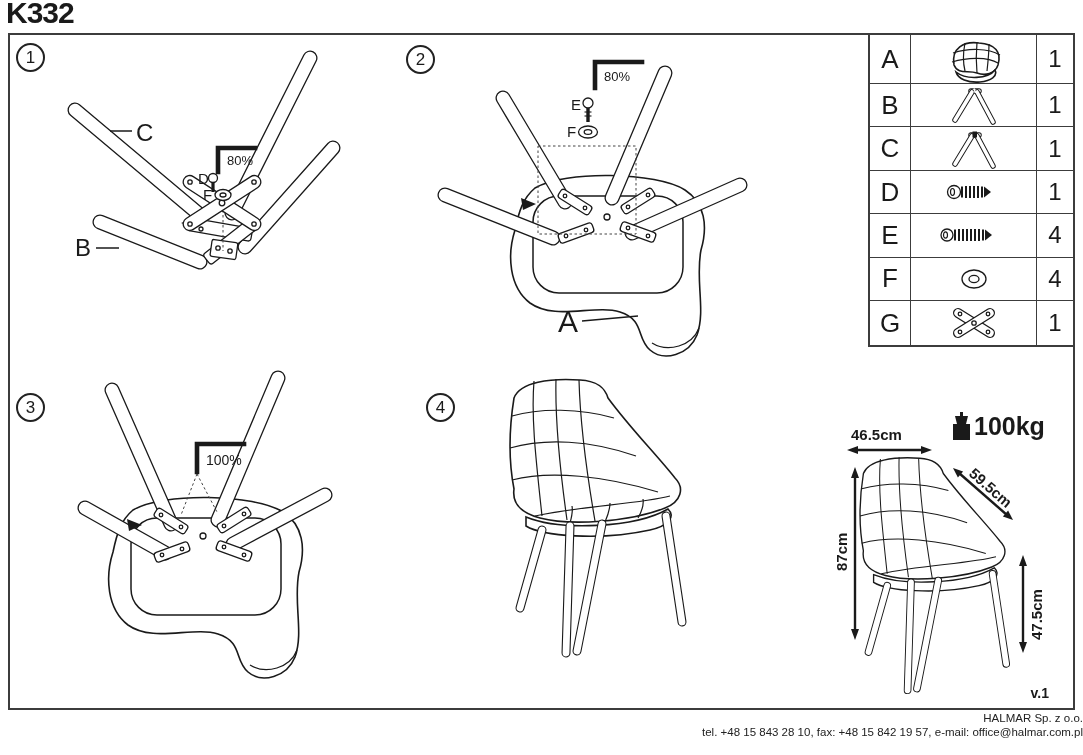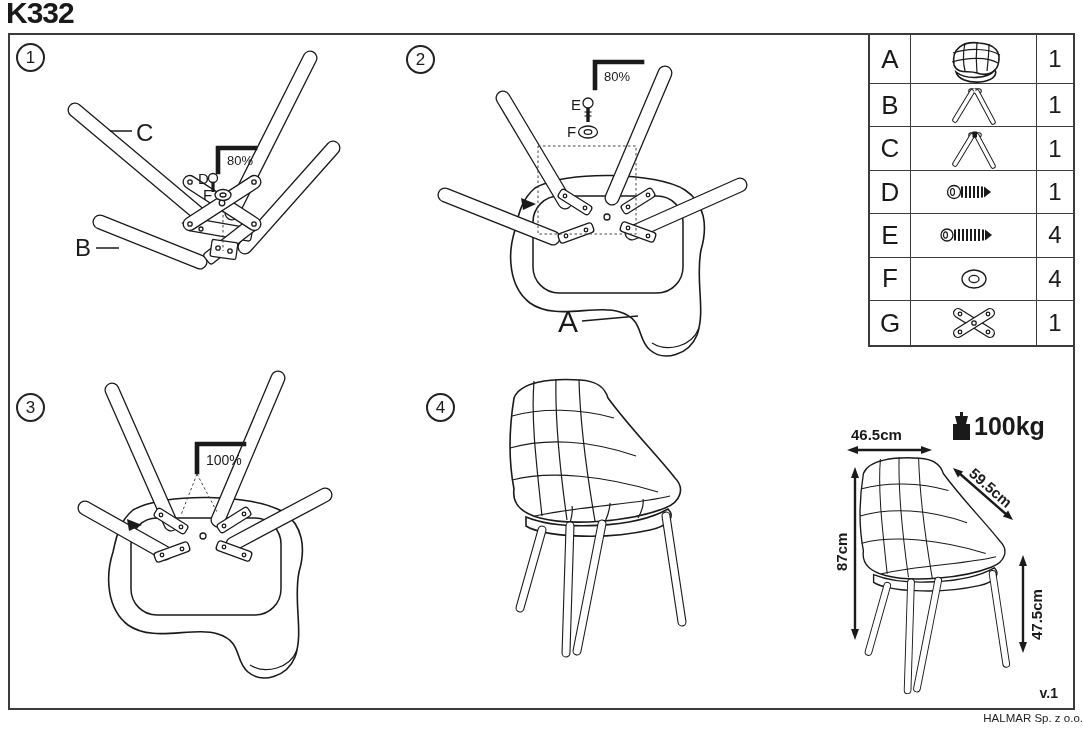--- a/index.html
+++ b/index.html
@@ -32,21 +32,21 @@
   .dimln{stroke:#1a1a1a;stroke-width:2.4;}
   .shell{fill:#fff;stroke:#1a1a1a;stroke-width:1.6;}
   .parts-table{position:absolute;left:858px;top:0;width:205px;height:312px;border-left:2px solid #3c3c3c;
     border-bottom:2px solid #3c3c3c;display:flex;flex-direction:column;box-sizing:border-box;background:#fff;}
   .pt-row{flex:1;display:flex;border-bottom:1.5px solid #3c3c3c;}
   .pt-row:last-child{border-bottom:none;}
   .pt-letter{width:40px;display:flex;align-items:center;justify-content:center;font-size:26px;
     border-right:1.5px solid #3c3c3c;}
   .pt-icon{flex:1;display:flex;align-items:center;justify-content:center;border-right:1.5px solid #3c3c3c;}
   .pt-qty{width:36px;display:flex;align-items:center;justify-content:center;font-size:24px;}
-  .version{position:absolute;right:15px;top:650px;font-weight:bold;font-size:14px;}
+  .version{position:absolute;right:24px;top:650px;font-weight:bold;font-size:14px;}
   .footer{position:absolute;left:0;right:0;top:711px;text-align:right;font-size:11.5px;line-height:14px;color:#222;}
 </style>
 </head>
 <body>
 
 <div class="title">K332</div>
 
 <div class="main-box">
 
   <div class="step-circle" style="left:6px;top:8px;">
@@ -392,13 +392,14 @@
         <polygon class="arr" points="188,260 184,249 192,249"></polygon>
       <text class="dimt" transform="translate(207 247) rotate(-90)">47.5cm</text>
     </g>
   </svg>
 
   <div class="version">v.1</div>
 </div>
 
 <div class="footer">
   <div>HALMAR Sp. z o.o.</div>
+  <div>tel. +48 15 843 28 10, fax: +48 15 842 19 57, e-mail: office@halmar.com.pl</div>
 </div>
 
 </body></html>

